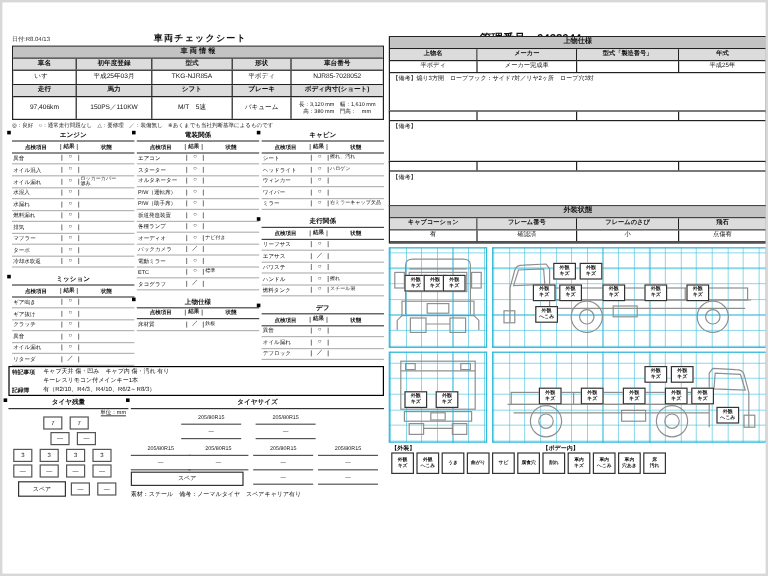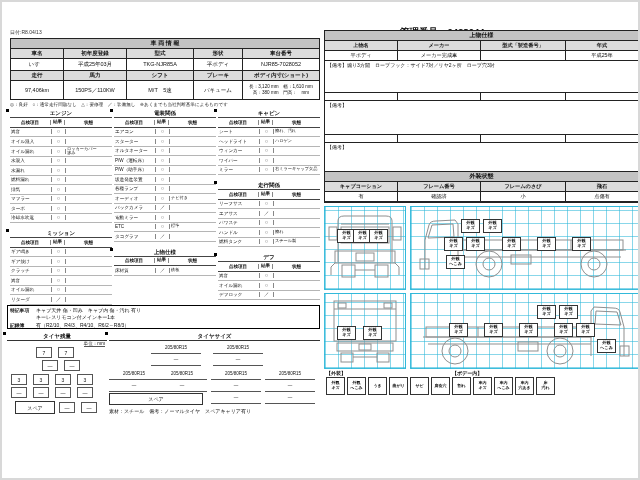--- a/index.html
+++ b/index.html
@@ -75,20 +75,21 @@
   #dmg-legend{position:absolute;left:0;top:340px;width:313px;height:28px;}
   .leg-group{position:absolute;top:0;font-size:5px;font-weight:bold;}
   .leg-row{position:absolute;left:2px;top:7px;display:flex;gap:2px;}
   .leg-box{width:17px;height:16px;border:1px solid #333;background:#fff;font-size:4px;font-weight:bold;display:flex;align-items:center;justify-content:center;text-align:center;white-space:pre-line;line-height:1.15;}
 </style>
 </head>
 <body>
 
 <div class="page">
   <div class="hdr-date">日付:R8.04/13</div>
+  <div class="hdr-title">車両チェックシート</div>
   <div class="hdr-ctrl">管理番号：0438044</div>
 
   <div class="vi" id="vehicle-info">
       <div class="vi-title">車 両 情 報</div>
       <div class="vi-row vi-h">
         <div class="vi-cell" style="width: 52px;">車名</div>
         <div class="vi-cell" style="width: 62px;">初年度登録</div>
         <div class="vi-cell" style="width: 66px;">型式</div>
         <div class="vi-cell" style="width: 48px;">形状</div>
         <div class="vi-cell" style="flex: 1 1 0%;">車台番号</div>

